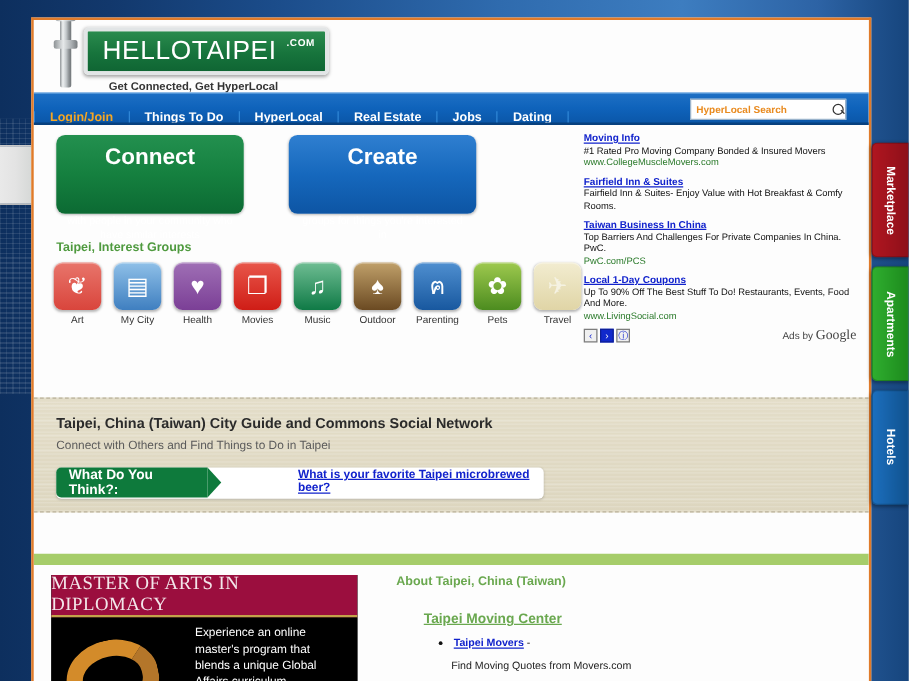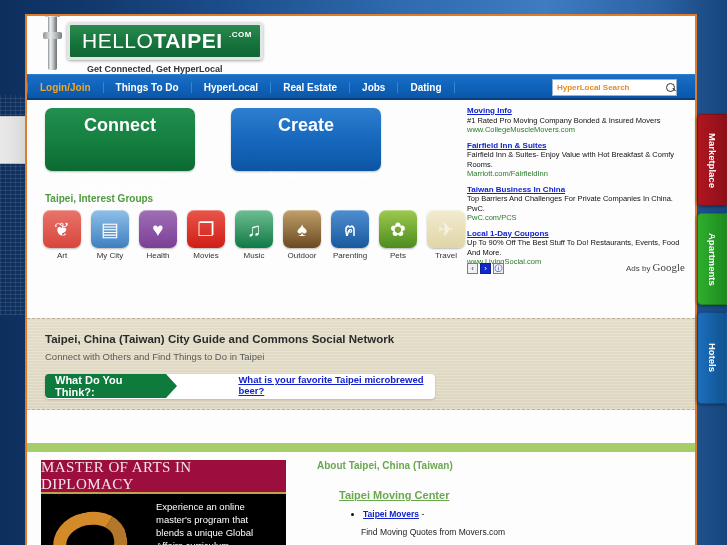--- a/index.html
+++ b/index.html
@@ -64,36 +64,36 @@
     border:3px solid #e2e5e6;
     border-radius:4px;
     box-shadow:0 1px 3px rgba(0,0,0,.35);
     display:flex; align-items:center;
   }
   .sign-text {
     color:#ffffff; font-size:21px; letter-spacing:.5px;
     padding-left:12px; white-space:nowrap;
   }
   .sign-text .lite { font-weight:400; }
-  .sign-text .bold { font-weight:bold; }
+  .sign-text .bold { font-weight:normal; }
   .sign-dotcom {
     position:absolute; right:8px; top:5px;
     color:#ffffff; font-size:8px; font-weight:bold; letter-spacing:.5px;
   }
   .tagline {
     position:absolute; left:60px; top:48px;
     font-size:9px; color:#333; font-weight:bold;
   }
 
   
   .navbar {
     position:relative; height:26px;
     background:linear-gradient(180deg,#1d6fc4 0%,#0f63bb 45%,#0a55a6 100%);
     border-top:1px solid #2b7fd1;
-    display:flex; align-items:center;
+    display:flex; align-items:flex-end;
   }
   .navbar::after {
     content:""; position:absolute; left:0; right:0; bottom:0; height:2px;
     background:#07407e;
   }
   .nav-item {
     display:flex; align-items:center; padding:0 12px;
     color:#ffffff; font-size:10px; font-weight:bold;
     border-right:1px solid #2f86d6;
     cursor:pointer; white-space:nowrap;
@@ -397,21 +397,20 @@
 
     <div class="adbox">
       <div class="ad">
         <div class="ad-title">Moving Info</div>
         <div class="ad-desc">#1 Rated Pro Moving Company Bonded &amp; Insured Movers</div>
         <div class="ad-url">www.CollegeMuscleMovers.com</div>
       </div>
       <div class="ad">
         <div class="ad-title">Fairfield Inn &amp; Suites</div>
         <div class="ad-desc">Fairfield Inn &amp; Suites- Enjoy Value with Hot Breakfast &amp; Comfy Rooms.</div>
-        <div class="ad-url">Marriott.com/FairfieldInn</div>
       </div>
       <div class="ad">
         <div class="ad-title">Taiwan Business In China</div>
         <div class="ad-desc">Top Barriers And Challenges For Private Companies In China. PwC.</div>
         <div class="ad-url">PwC.com/PCS</div>
       </div>
       <div class="ad">
         <div class="ad-title">Local 1-Day Coupons</div>
         <div class="ad-desc">Up To 90% Off The Best Stuff To Do! Restaurants, Events, Food And More.</div>
         <div class="ad-url">www.LivingSocial.com</div>

